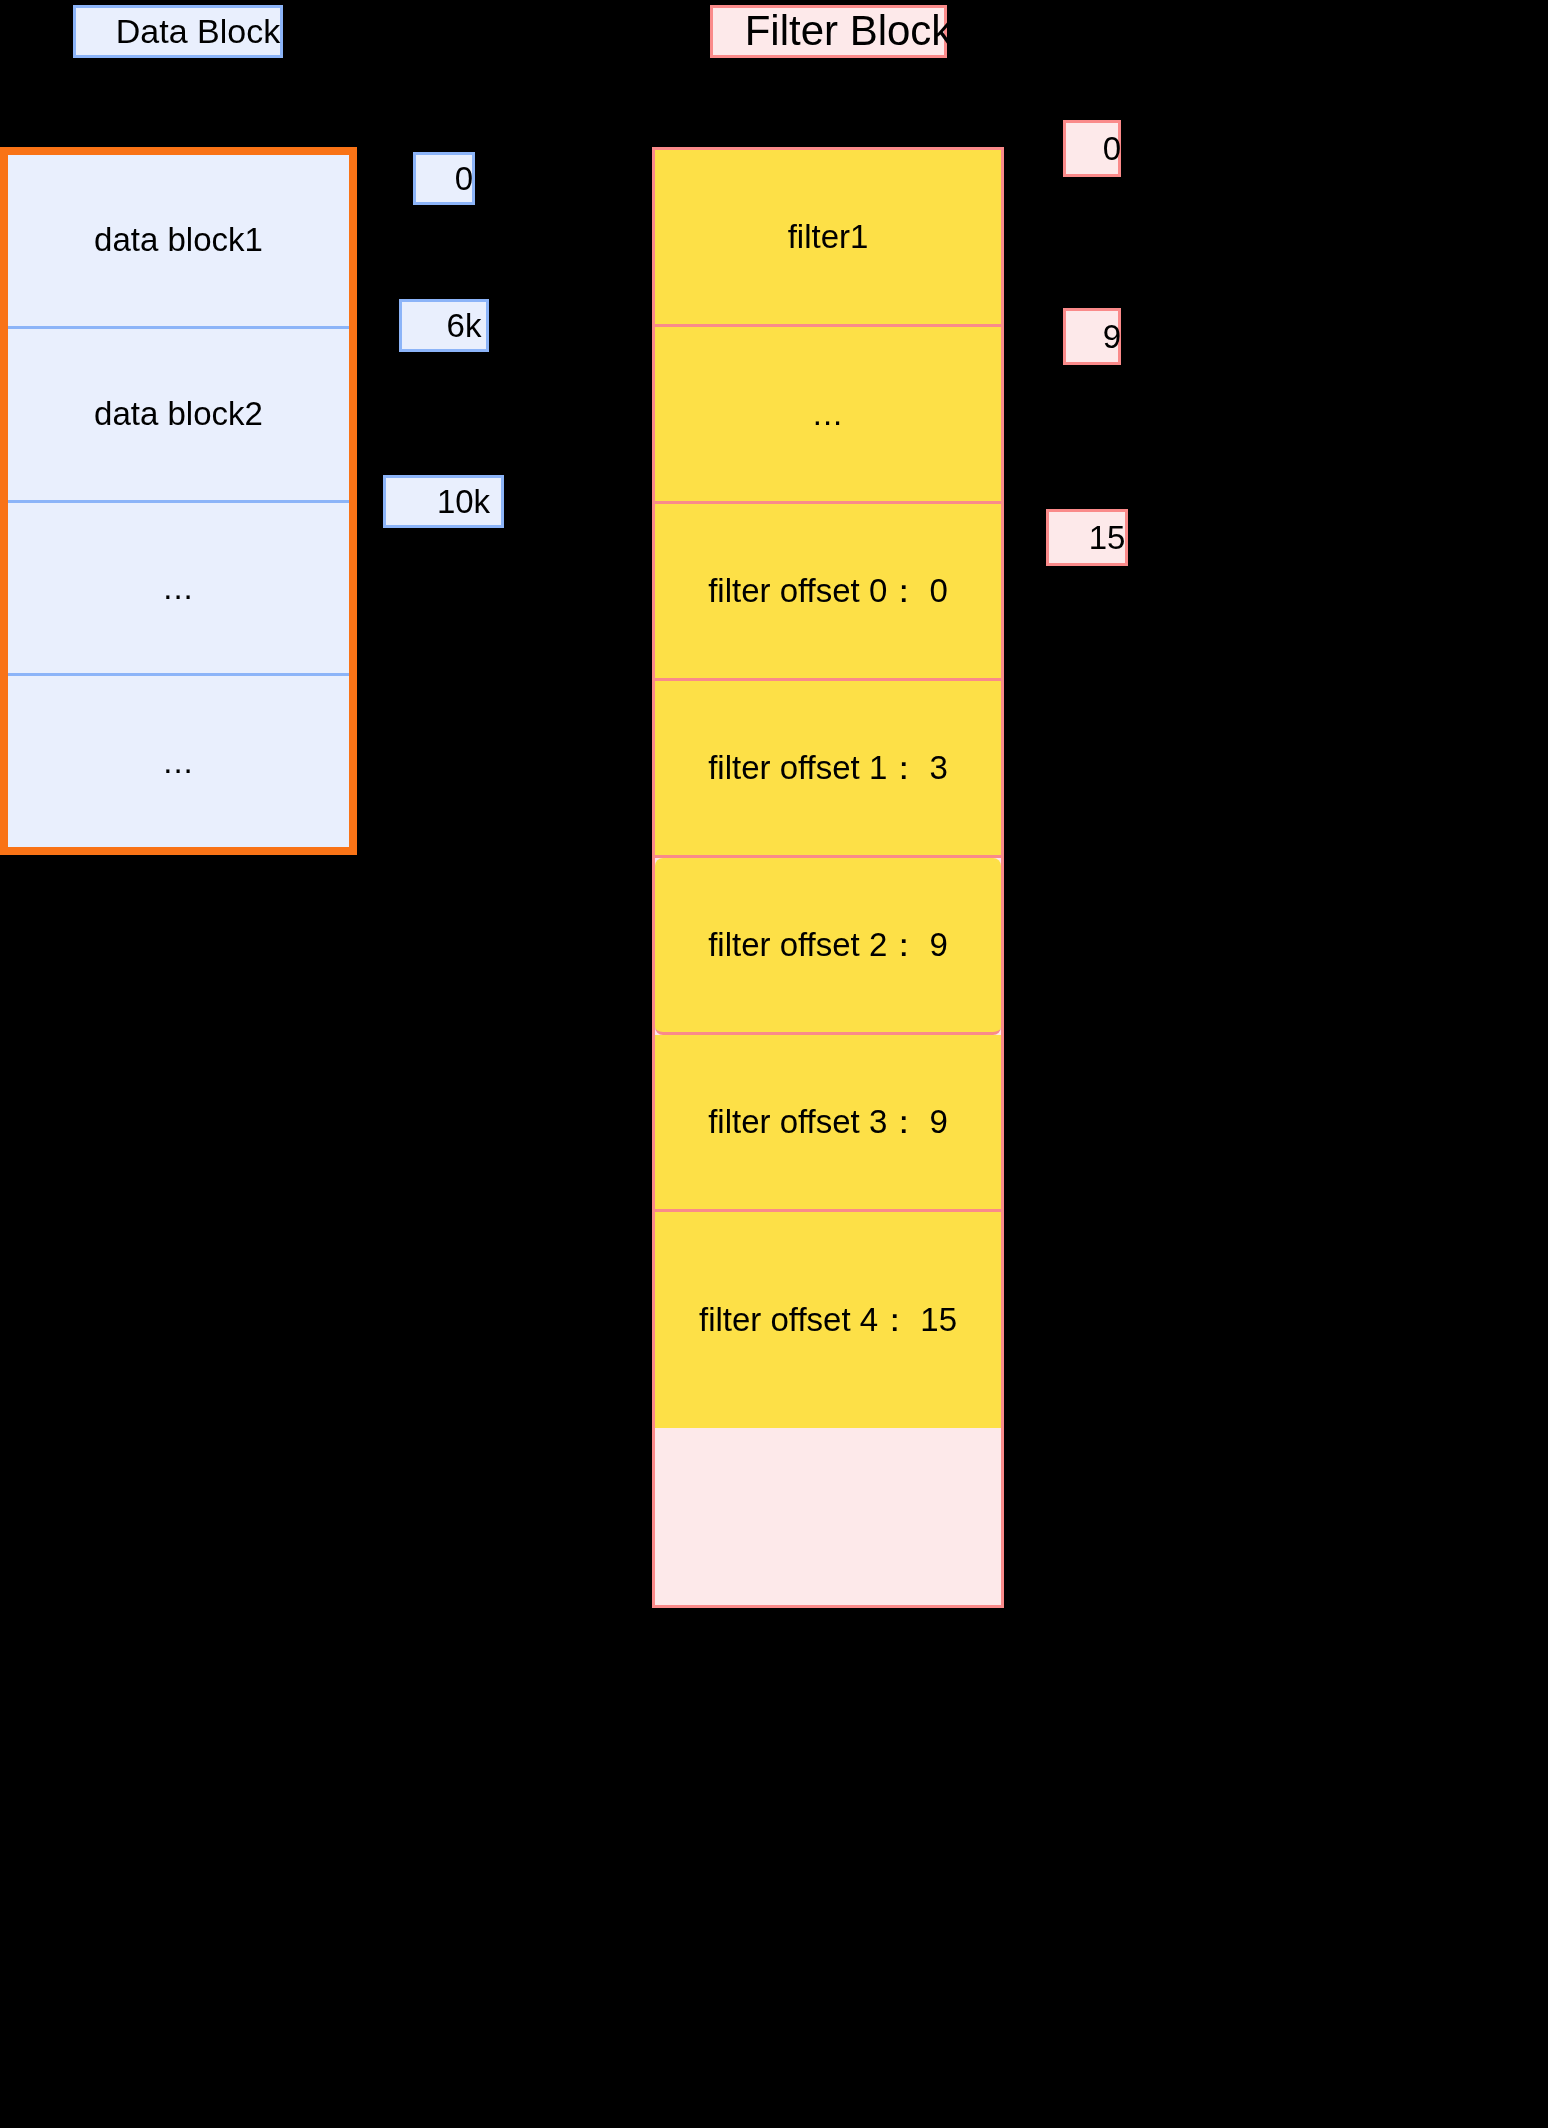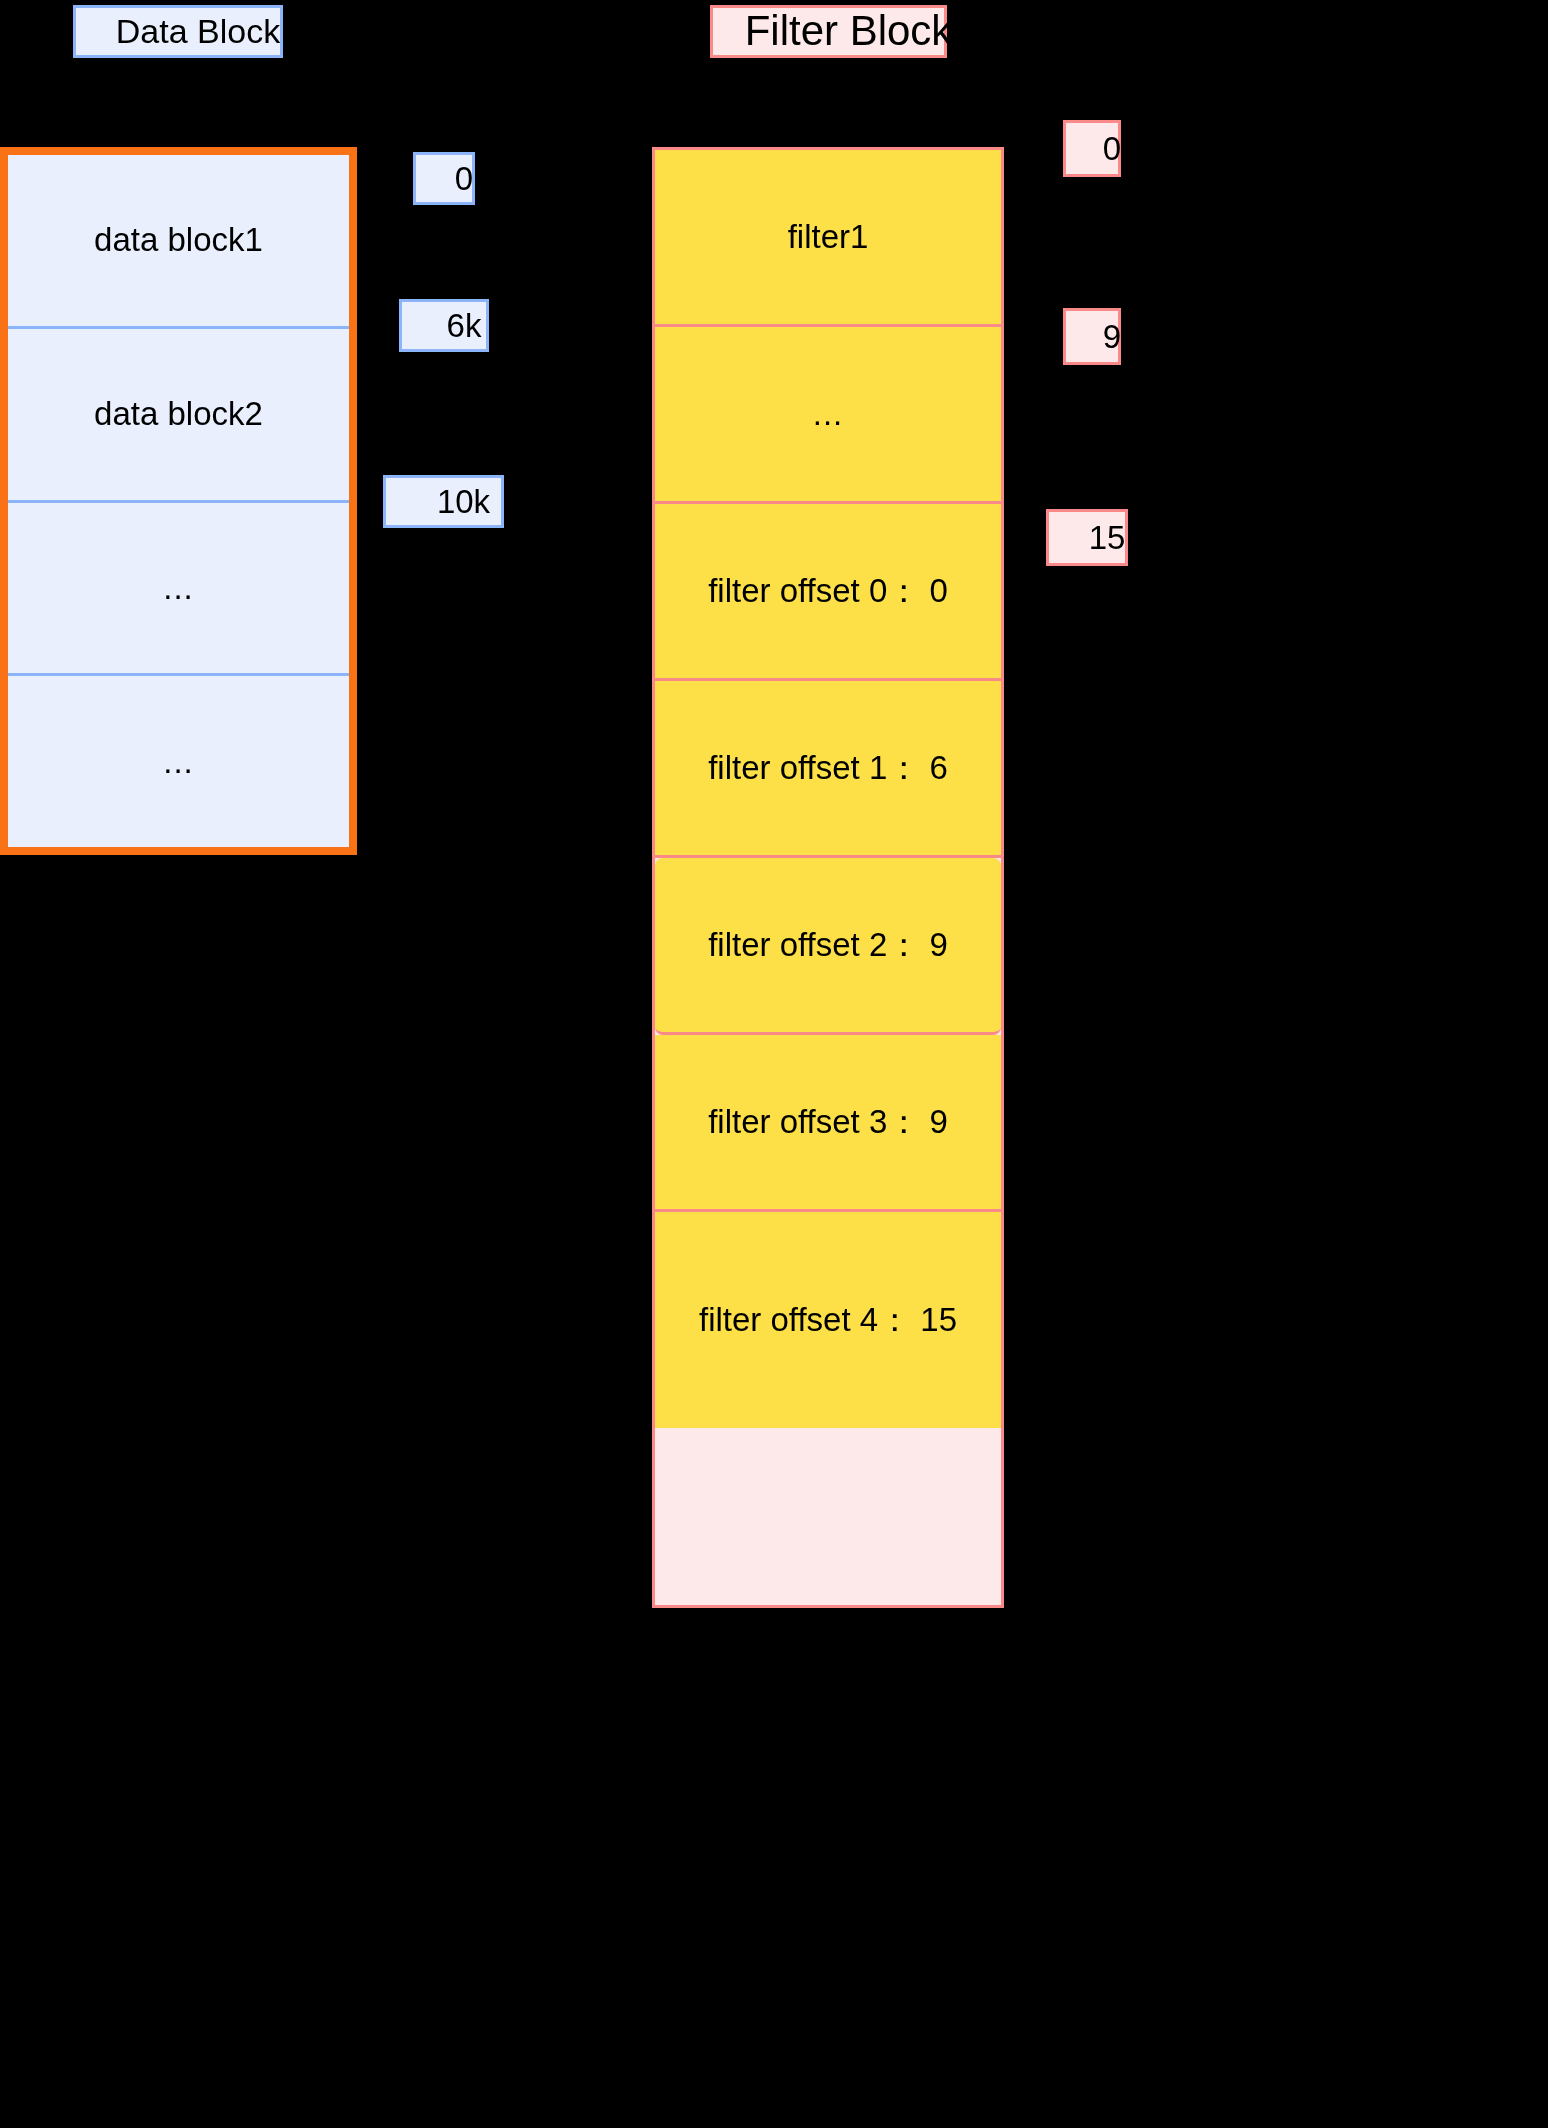--- a/index.html
+++ b/index.html
@@ -117,21 +117,21 @@
   <div class="abox blue-badge" style="left:399px; top:299px; width:90px; height:53px;">6k</div>
 
   <div class="abox blue-badge" style="left:383px; top:475px; width:121px; height:53px;">10k</div>
 
   <div class="abox pink-head" style="left:710px; top:5px; width:237px; height:53px;">Filter Block</div>
 
   <div class="pink-table" style="left:652px; top:147px; width:352px; height:1461px;">
     <div class="pink-row" style="height:177px;">filter1</div>
     <div class="pink-row ellipsis-row" style="height:177px;">...</div>
     <div class="pink-row" style="height:177px;">filter offset 0：  0</div>
-    <div class="pink-row" style="height:177px;">filter offset 1：  6</div>
+    <div class="pink-row" style="height:177px;">filter offset 1：  3</div>
     <div class="pink-row" style="height:177px;border-radius:8px;">filter offset 2：  9</div>
     <div class="pink-row" style="height:177px;">filter offset 3：  9</div>
     <div class="pink-row" style="height:216px;">filter offset 4：  15</div>
   </div>
 
   <div class="abox pink-badge" style="left:1063px; top:120px; width:58px; height:57px;">0</div>
 
   <div class="abox pink-badge" style="left:1063px; top:308px; width:58px; height:57px;">9</div>
 
   <div class="abox pink-badge" style="left:1046px; top:473px; width:82px; height:57px;margin-top:36px;">15</div>

